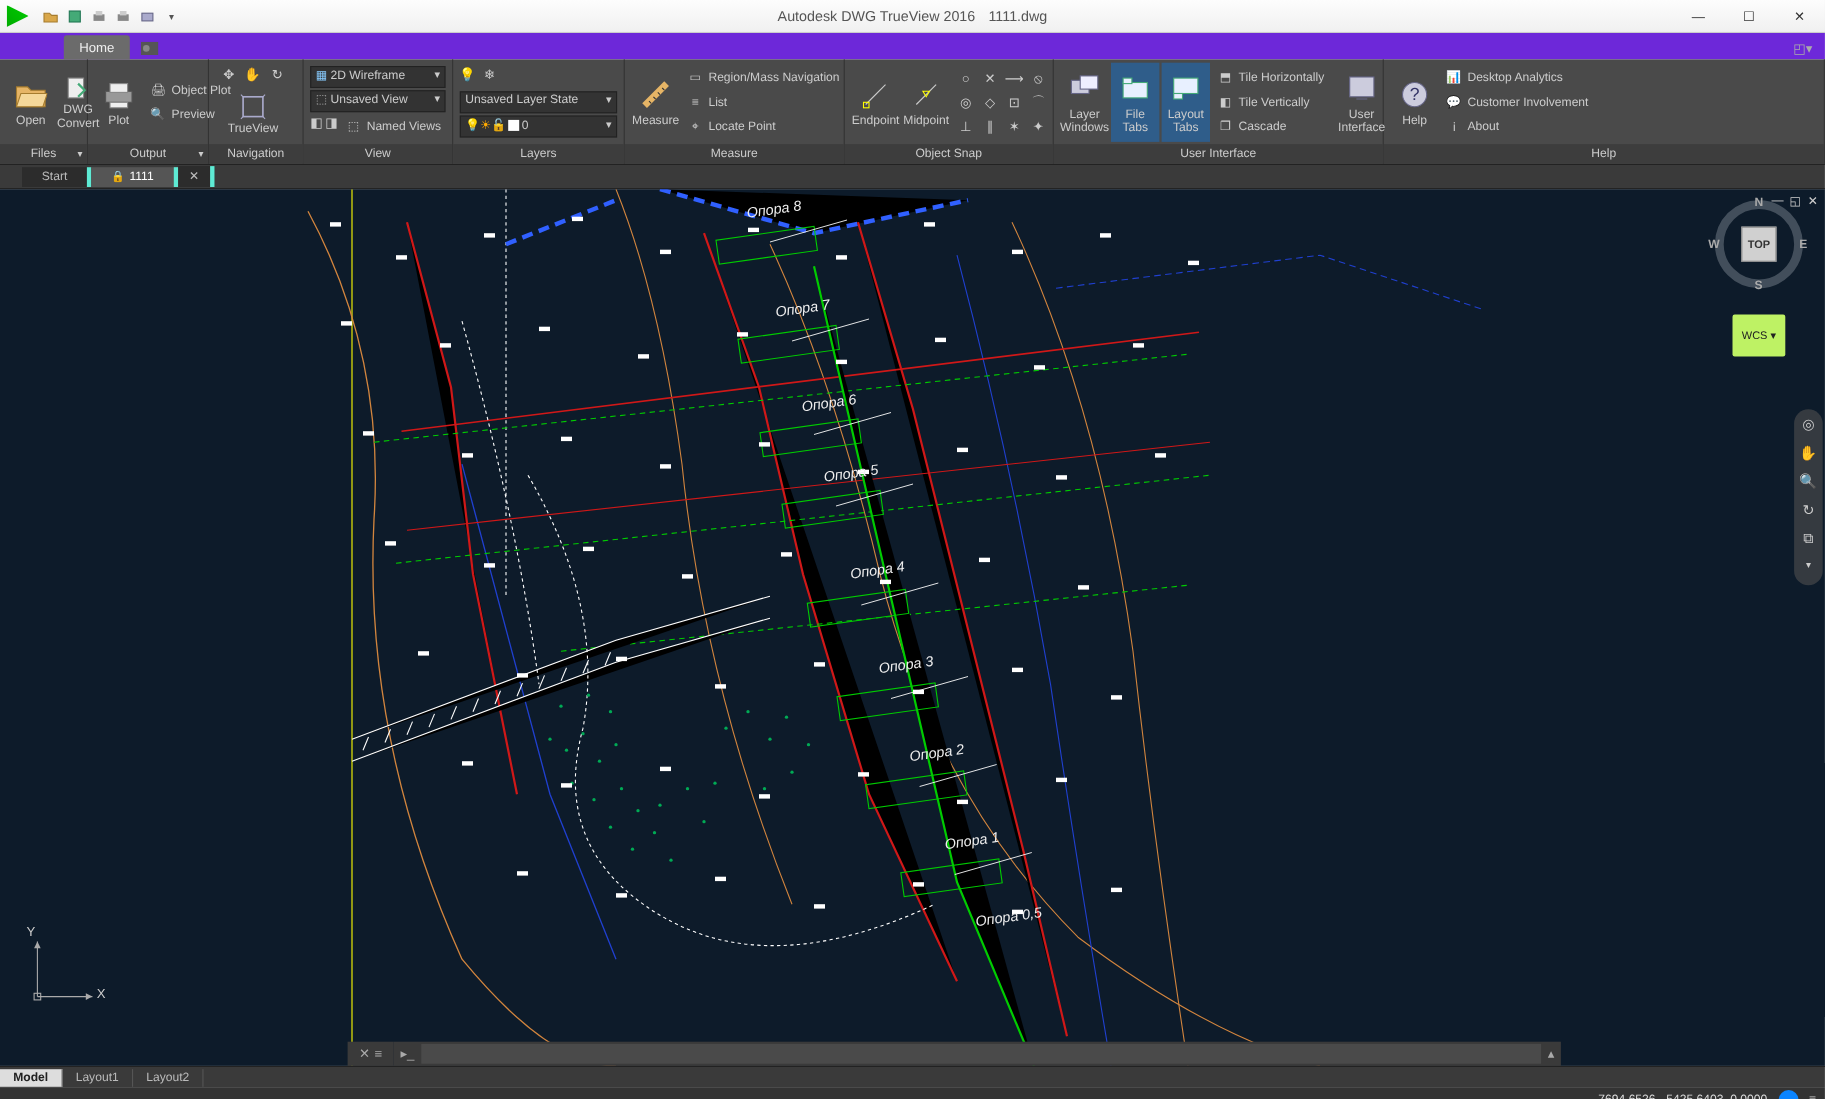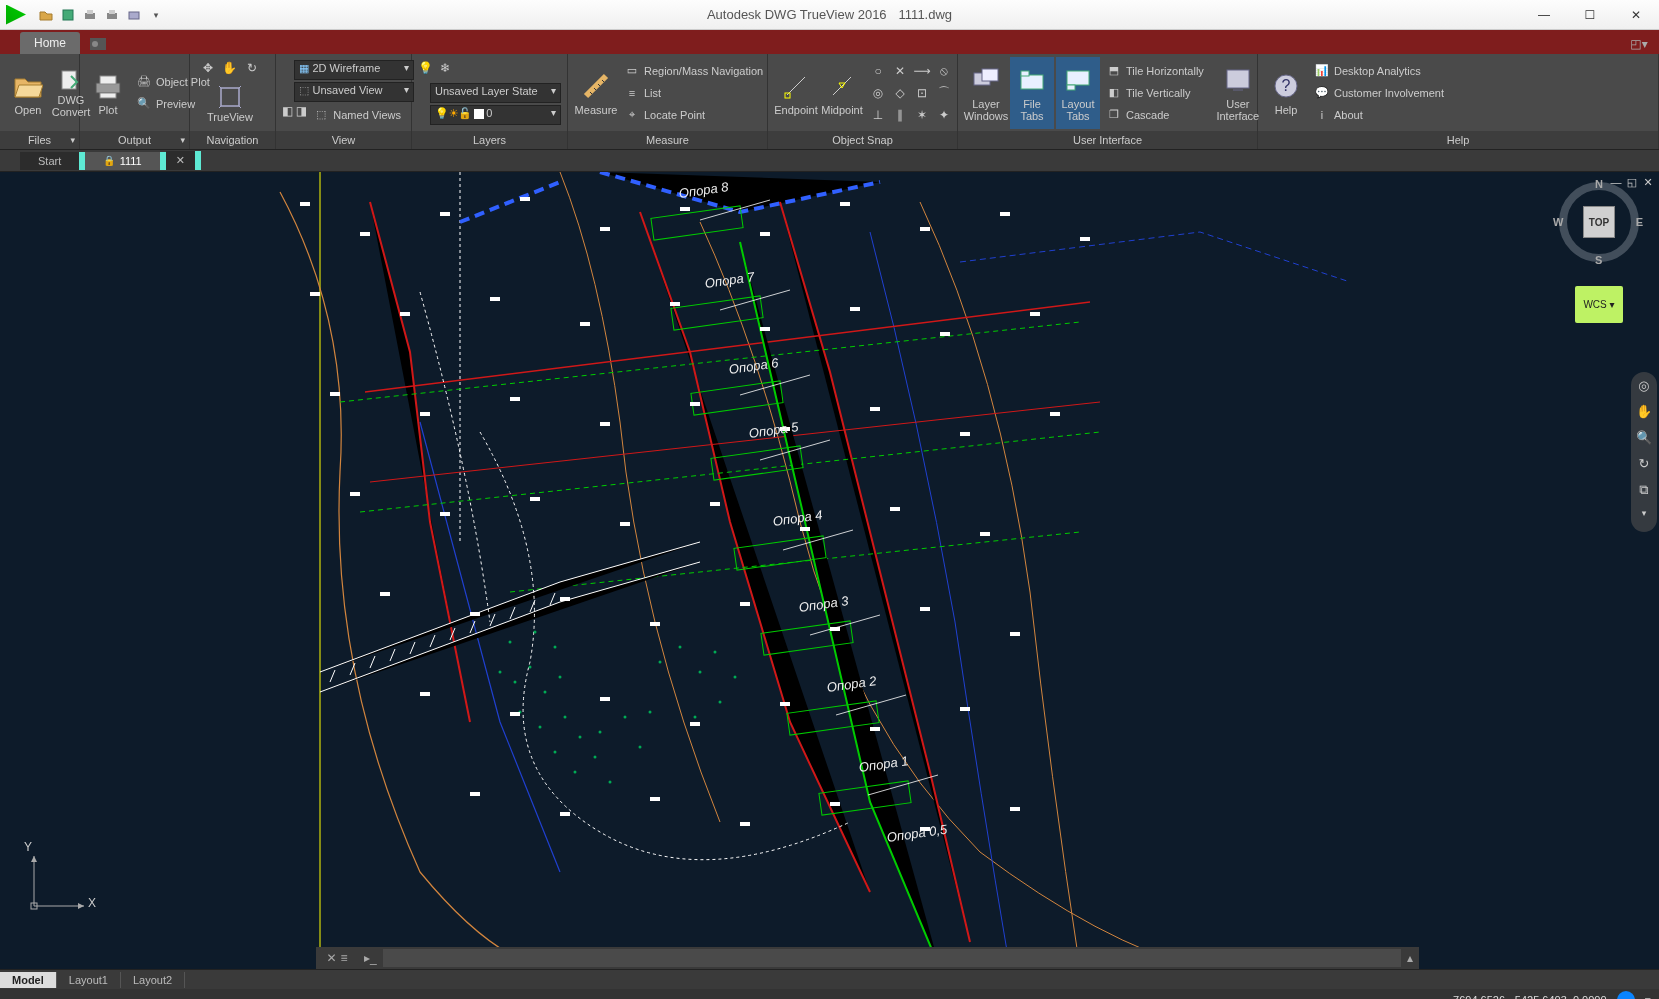--- a/index.html
+++ b/index.html
@@ -5,44 +5,44 @@
 * { box-sizing: border-box; margin: 0; padding: 0; font-family: "Segoe UI", Tahoma, sans-serif; }
 body { width: 1659px; height: 999px; background: #fff; overflow: hidden; font-size: 12px; color: #ccc; }
 .titlebar { height: 30px; background: linear-gradient(#fdfdfd,#f0f0f0); display: flex; align-items: center; border-bottom: 1px solid #ccc; position: relative; }
 .titlebar .qat { display: flex; align-items: center; gap: 2px; padding: 2px 6px; }
 .titlebar .qat .logo { width: 20px; height: 20px; background: linear-gradient(45deg,#0a0,#0c0); clip-path: polygon(0 0,100% 50%,0 100%); }
 .titlebar .qat .qbtn { width: 20px; height: 20px; display: flex; align-items: center; justify-content: center; cursor: pointer; }
 .titlebar .title-center { position: absolute; left: 50%; transform: translateX(-50%); color: #555; font-size: 13px; display:flex; gap:12px;}
 .titlebar .wbtns { position:absolute; right:0; display: flex; height: 100%; }
 .titlebar .wbtn { width: 46px; height: 100%; display: flex; align-items: center; justify-content: center; cursor:pointer; color:#333;}
 
-.tabstrip { height: 24px; background: #7f1d1d; display: flex; align-items: end; padding-left: 20px; }
+.tabstrip { height: 24px; background: #6d28d9; display: flex; align-items: end; padding-left: 58px; }
 .tab { padding: 4px 14px; background: #555; color: #eee; font-size: 12px; border-radius: 3px 3px 0 0; margin-right: 2px; cursor:pointer;}
 .tab.active { background: #6b6b6b; }
 .tabicon { width:24px; height:20px; margin-left:4px; display:flex;align-items:center;justify-content:center;}
 
 .ribbon { height: 96px; background: #4a4a4a; display: flex; border-bottom: 1px solid #222; }
 .panel { border-right: 1px solid #333; display: flex; flex-direction: column; }
 .panel-body { flex: 1; display: flex; align-items: center; padding: 2px 6px; gap: 2px; }
 .panel-label { height: 18px; text-align: center; font-size: 11px; color: #ccc; background: #3d3d3d; display:flex;align-items:center;justify-content:center; position:relative;}
 .panel-label .exp { position:absolute; right:4px; font-size:9px;}
 .bigbtn { display: flex; flex-direction: column; align-items: center; justify-content: center; padding: 2px 6px; cursor:pointer; min-width:44px; height:72px; }
 .bigbtn .ico { width: 32px; height: 32px; margin-bottom: 2px; display:flex;align-items:center;justify-content:center;}
 .bigbtn .lbl { font-size: 11px; text-align: center; line-height: 12px; white-space:pre-line;}
 .smallrow { display:flex; align-items:center; gap:4px; padding:1px 4px; cursor:pointer; height:22px; font-size:11px; white-space:nowrap;}
 .smallrow .sico { width:16px;height:16px; display:flex;align-items:center;justify-content:center;}
 .vstack { display:flex; flex-direction:column; }
-.dd { background:#333; color:#ccc; border:1px solid #222; height:20px; font-size:11px; padding:1px 18px 1px 4px; min-width:120px; position:relative; cursor:pointer;margin-left:12px;}
+.dd { background:#333; color:#ccc; border:1px solid #222; height:20px; font-size:11px; padding:1px 18px 1px 4px; min-width:120px; position:relative; cursor:pointer;}
 .dd::after { content:"▾"; position:absolute; right:4px; top:1px; font-size:10px;}
 .iconrow { display:flex; gap:2px; padding:1px 2px;}
 .iconrow .ib { width:20px;height:20px; display:flex;align-items:center;justify-content:center; cursor:pointer;}
 .bigbtn.active { background:#2f5d8a; }
 
 .filetabs { height:22px; background:#3a3a3a; display:flex; align-items:center; padding-left:20px; gap:0; border-bottom:1px solid #222;}
-.ftab { padding:3px 18px; background:#2c2c2c; color:#bbb; font-size:11px; border-right:6px solid #5eead4; cursor:pointer; display:flex;align-items:center;gap:4px;}
+.ftab { padding:3px 18px; background:#2c2c2c; color:#bbb; font-size:11px; border-right:4px solid #5eead4; cursor:pointer; display:flex;align-items:center;gap:4px;}
 .ftab.active { background:#555; color:#fff;}
 .ftab .lock { font-size:10px; color:#888;}
 .ftab.plus { padding:3px 10px;}
 
 .canvas-wrap { position:relative; height: 797px; background:#0d1b2a; }
 .viewnav { position:absolute; top:10px; right:20px; display:flex;flex-direction:column;align-items:center; gap:2px;}
 .cube { width:80px;height:80px; position:relative;}
 .cube .ring { position:absolute; inset:0; border:8px solid rgba(120,130,140,0.5); border-radius:50%; }
 .cube .top { position:absolute; left:24px; top:24px; width:32px;height:32px; background:#d0d0d0; color:#333; font-size:10px; font-weight:bold; display:flex;align-items:center;justify-content:center; border:1px solid #888;}
 .cube .dir { position:absolute; font-size:11px; font-weight:bold; color:#aaa;}

